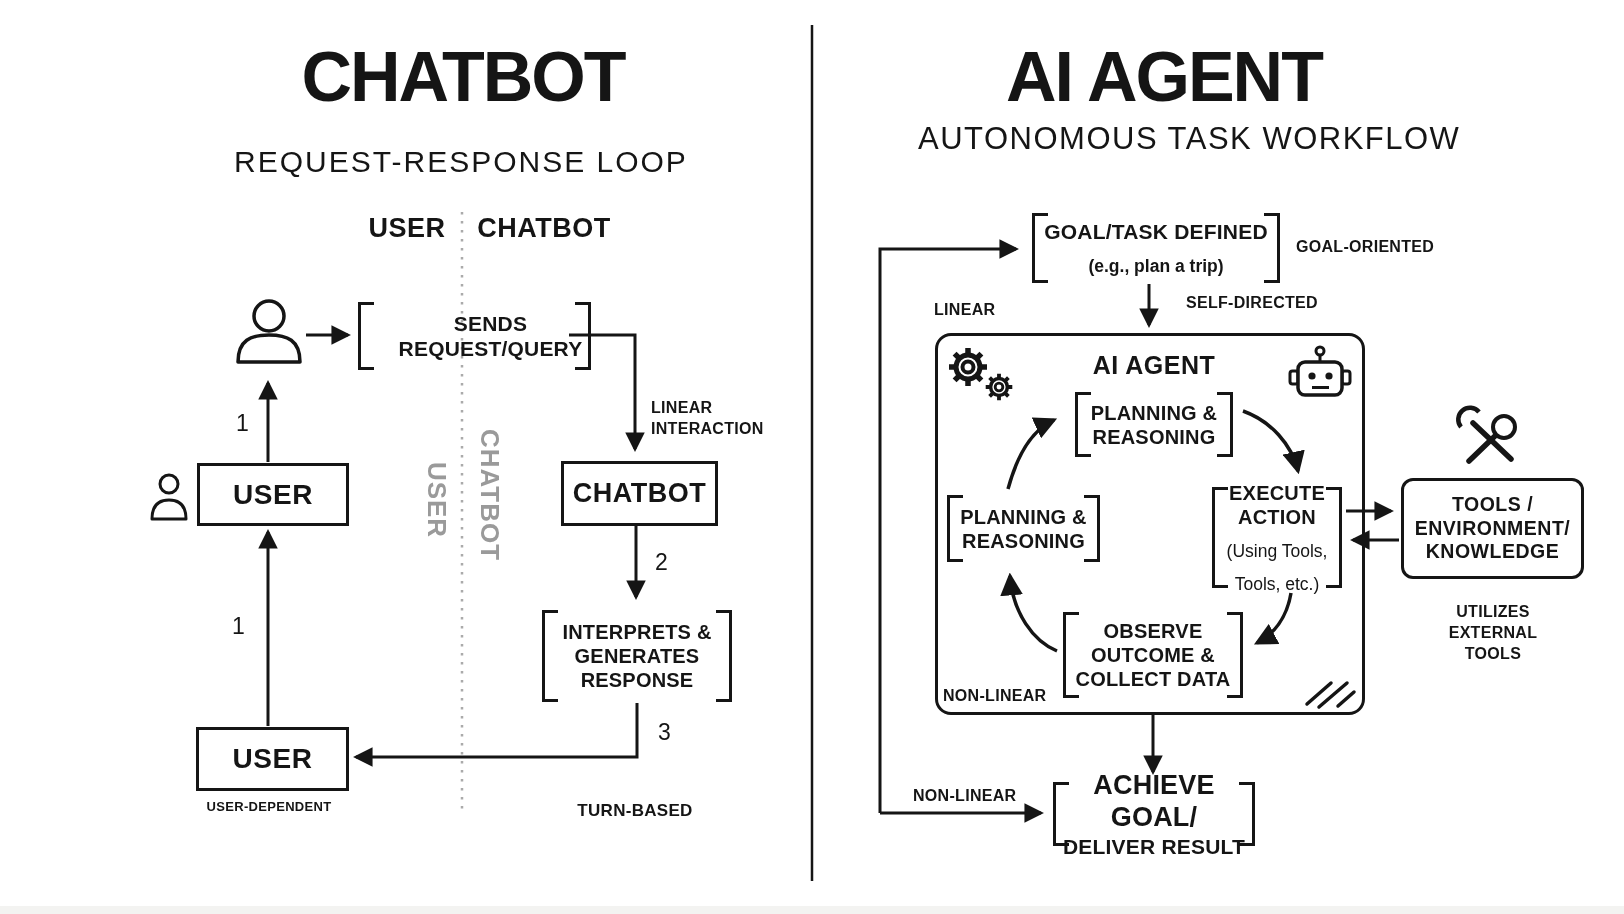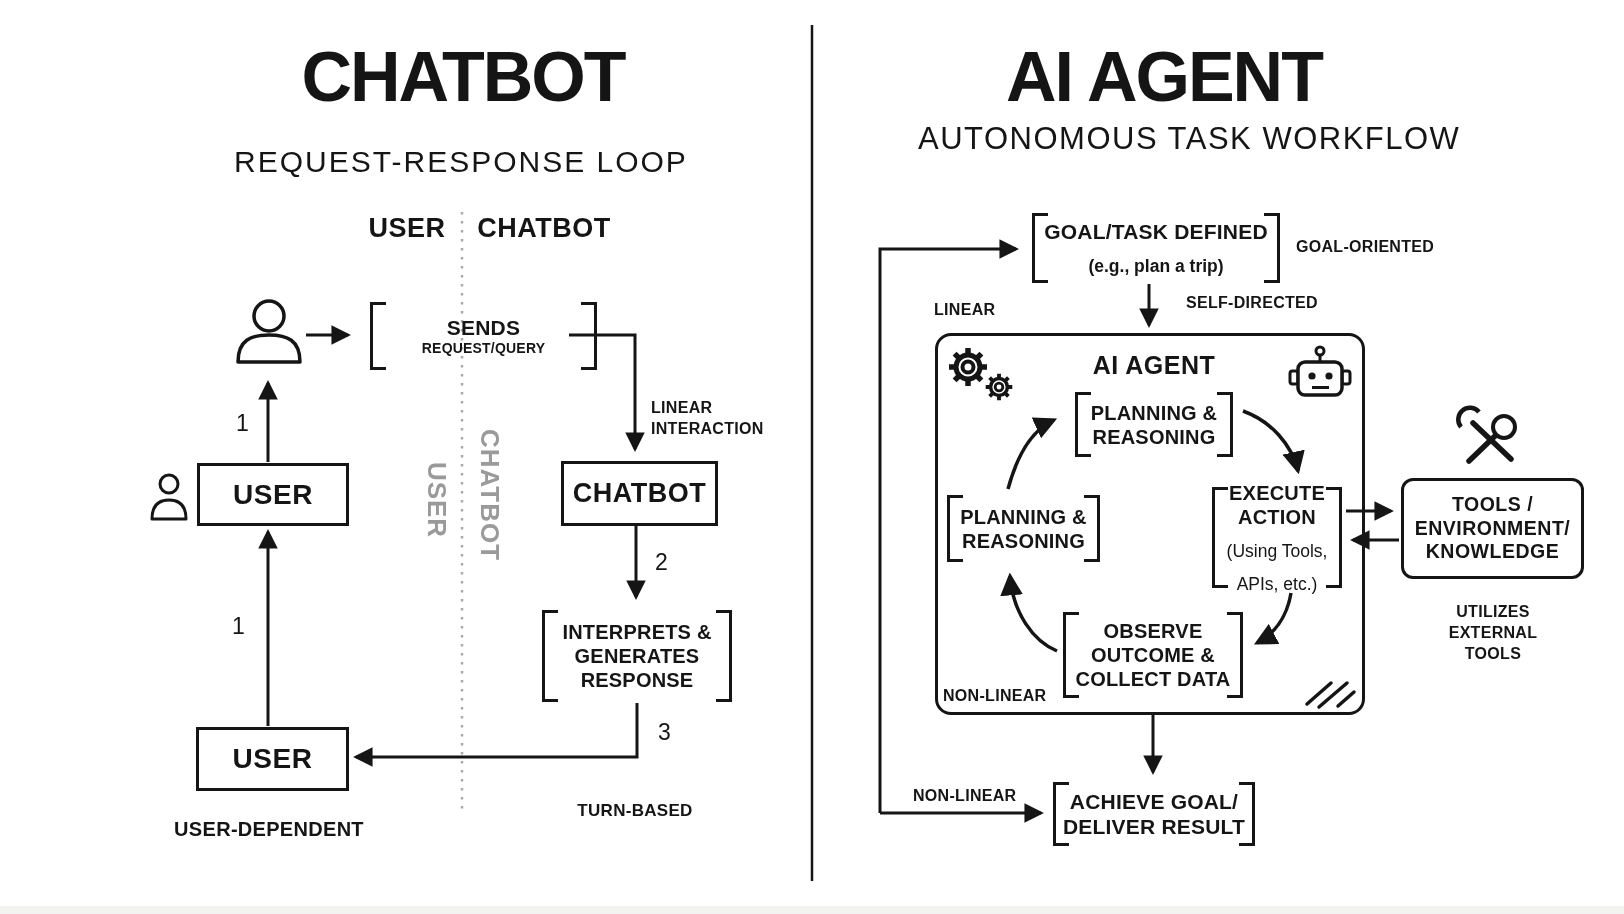--- a/index.html
+++ b/index.html
@@ -121,23 +121,23 @@
 
 <div class="lbl big-title center" style="left:263px;top:42px;width:400px;">CHATBOT</div>
 <div class="lbl sub-title center" style="left:211px;top:123px;width:500px;margin-top:24px;">REQUEST-RESPONSE LOOP</div>
 
 <div class="lbl col-head center" style="left:357px;top:213px;width:100px;">USER</div>
 <div class="lbl col-head center" style="left:469px;top:213px;width:150px;">CHATBOT</div>
 
 <div class="lbl watermark" style="left:436px;top:500px;">USER</div>
 <div class="lbl watermark" style="left:489px;top:495px;">CHATBOT</div>
 
-<div class="brk" style="left:370px;top:302px;width:227px;height:68px;">
+<div class="brk" style="left:358px;top:302px;width:201px;height:68px;padding-left:32px;">
   <div class="bt" style="font-size:21px;">SENDS</div>
-  <div class="bt" style="font-size:14px;">REQUEST/QUERY</div>
+  <div class="bt" style="font-size:21px;">REQUEST/QUERY</div>
 </div>
 
 <div class="lbl small-cap" style="left:651px;top:398px;">
   <div>LINEAR</div>
   <div>INTERACTION</div>
 </div>
 
 <div class="box" style="left:561px;top:461px;width:151px;height:59px;font-size:27px;">CHATBOT</div>
 
 <div class="box" style="left:197px;top:463px;width:146px;height:57px;font-size:28px;">USER</div>
@@ -148,21 +148,21 @@
   <div class="bt">INTERPRETS &amp;</div>
   <div class="bt">GENERATES</div>
   <div class="bt">RESPONSE</div>
 </div>
 
 <div class="lbl num" style="left:236px;top:410px;">1</div>
 <div class="lbl num" style="left:232px;top:613px;">1</div>
 <div class="lbl num" style="left:655px;top:549px;">2</div>
 <div class="lbl num" style="left:658px;top:719px;">3</div>
 
-<div class="lbl small-cap center" style="left:169px;top:816px;width:200px;font-size:20px;">USER-DEPENDENT</div>
+<div class="lbl small-cap center" style="left:169px;top:799px;width:200px;font-size:13px;">USER-DEPENDENT</div>
 <div class="lbl small-cap center" style="left:535px;top:800px;width:200px;font-size:17px;">TURN-BASED</div>
 
 <div class="lbl big-title center" style="left:914px;top:42px;width:500px;">AI AGENT</div>
 <div class="lbl sub-title center" style="left:918px;top:123px;width:500px;letter-spacing:1.5px;font-size:31px;">AUTONOMOUS TASK WORKFLOW</div>
 
 <div class="brk" style="left:1032px;top:213px;width:248px;height:70px;">
   <div class="bt" style="font-size:21px;">GOAL/TASK DEFINED</div>
   <div class="bt-reg" style="font-weight:600;">(e.g., plan a trip)</div>
 </div>
 
@@ -181,21 +181,21 @@
 
 <div class="brk" style="left:947px;top:495px;width:153px;height:67px;">
   <div class="bt">PLANNING &amp;</div>
   <div class="bt">REASONING</div>
 </div>
 
 <div class="brk" style="left:1212px;top:487px;width:130px;height:101px;">
   <div class="bt">EXECUTE</div>
   <div class="bt">ACTION</div>
   <div class="bt-reg">(Using Tools,</div>
-  <div class="bt-reg">APIs, etc.)</div>
+  <div class="bt-reg">Tools, etc.)</div>
 </div>
 
 <div class="brk" style="left:1063px;top:612px;width:180px;height:86px;">
   <div class="bt">OBSERVE</div>
   <div class="bt">OUTCOME &amp;</div>
   <div class="bt">COLLECT DATA</div>
 </div>
 
 <div class="lbl small-cap" style="left:943px;top:686px;">NON-LINEAR</div>
 <div class="lbl small-cap" style="left:913px;top:786px;">NON-LINEAR</div>
@@ -206,15 +206,15 @@
   <div>KNOWLEDGE</div>
 </div>
 
 <div class="lbl small-cap center" style="left:1418px;top:602px;width:150px;">
   <div>UTILIZES</div>
   <div>EXTERNAL</div>
   <div>TOOLS</div>
 </div>
 
 <div class="brk" style="left:1053px;top:782px;width:202px;height:64px;">
-  <div class="bt" style="font-size:21px;">ACHIEVE GOAL/</div>
+  <div class="bt" style="font-size:27px;">ACHIEVE GOAL/</div>
   <div class="bt" style="font-size:21px;">DELIVER RESULT</div>
 </div>
 
 </body></html>

